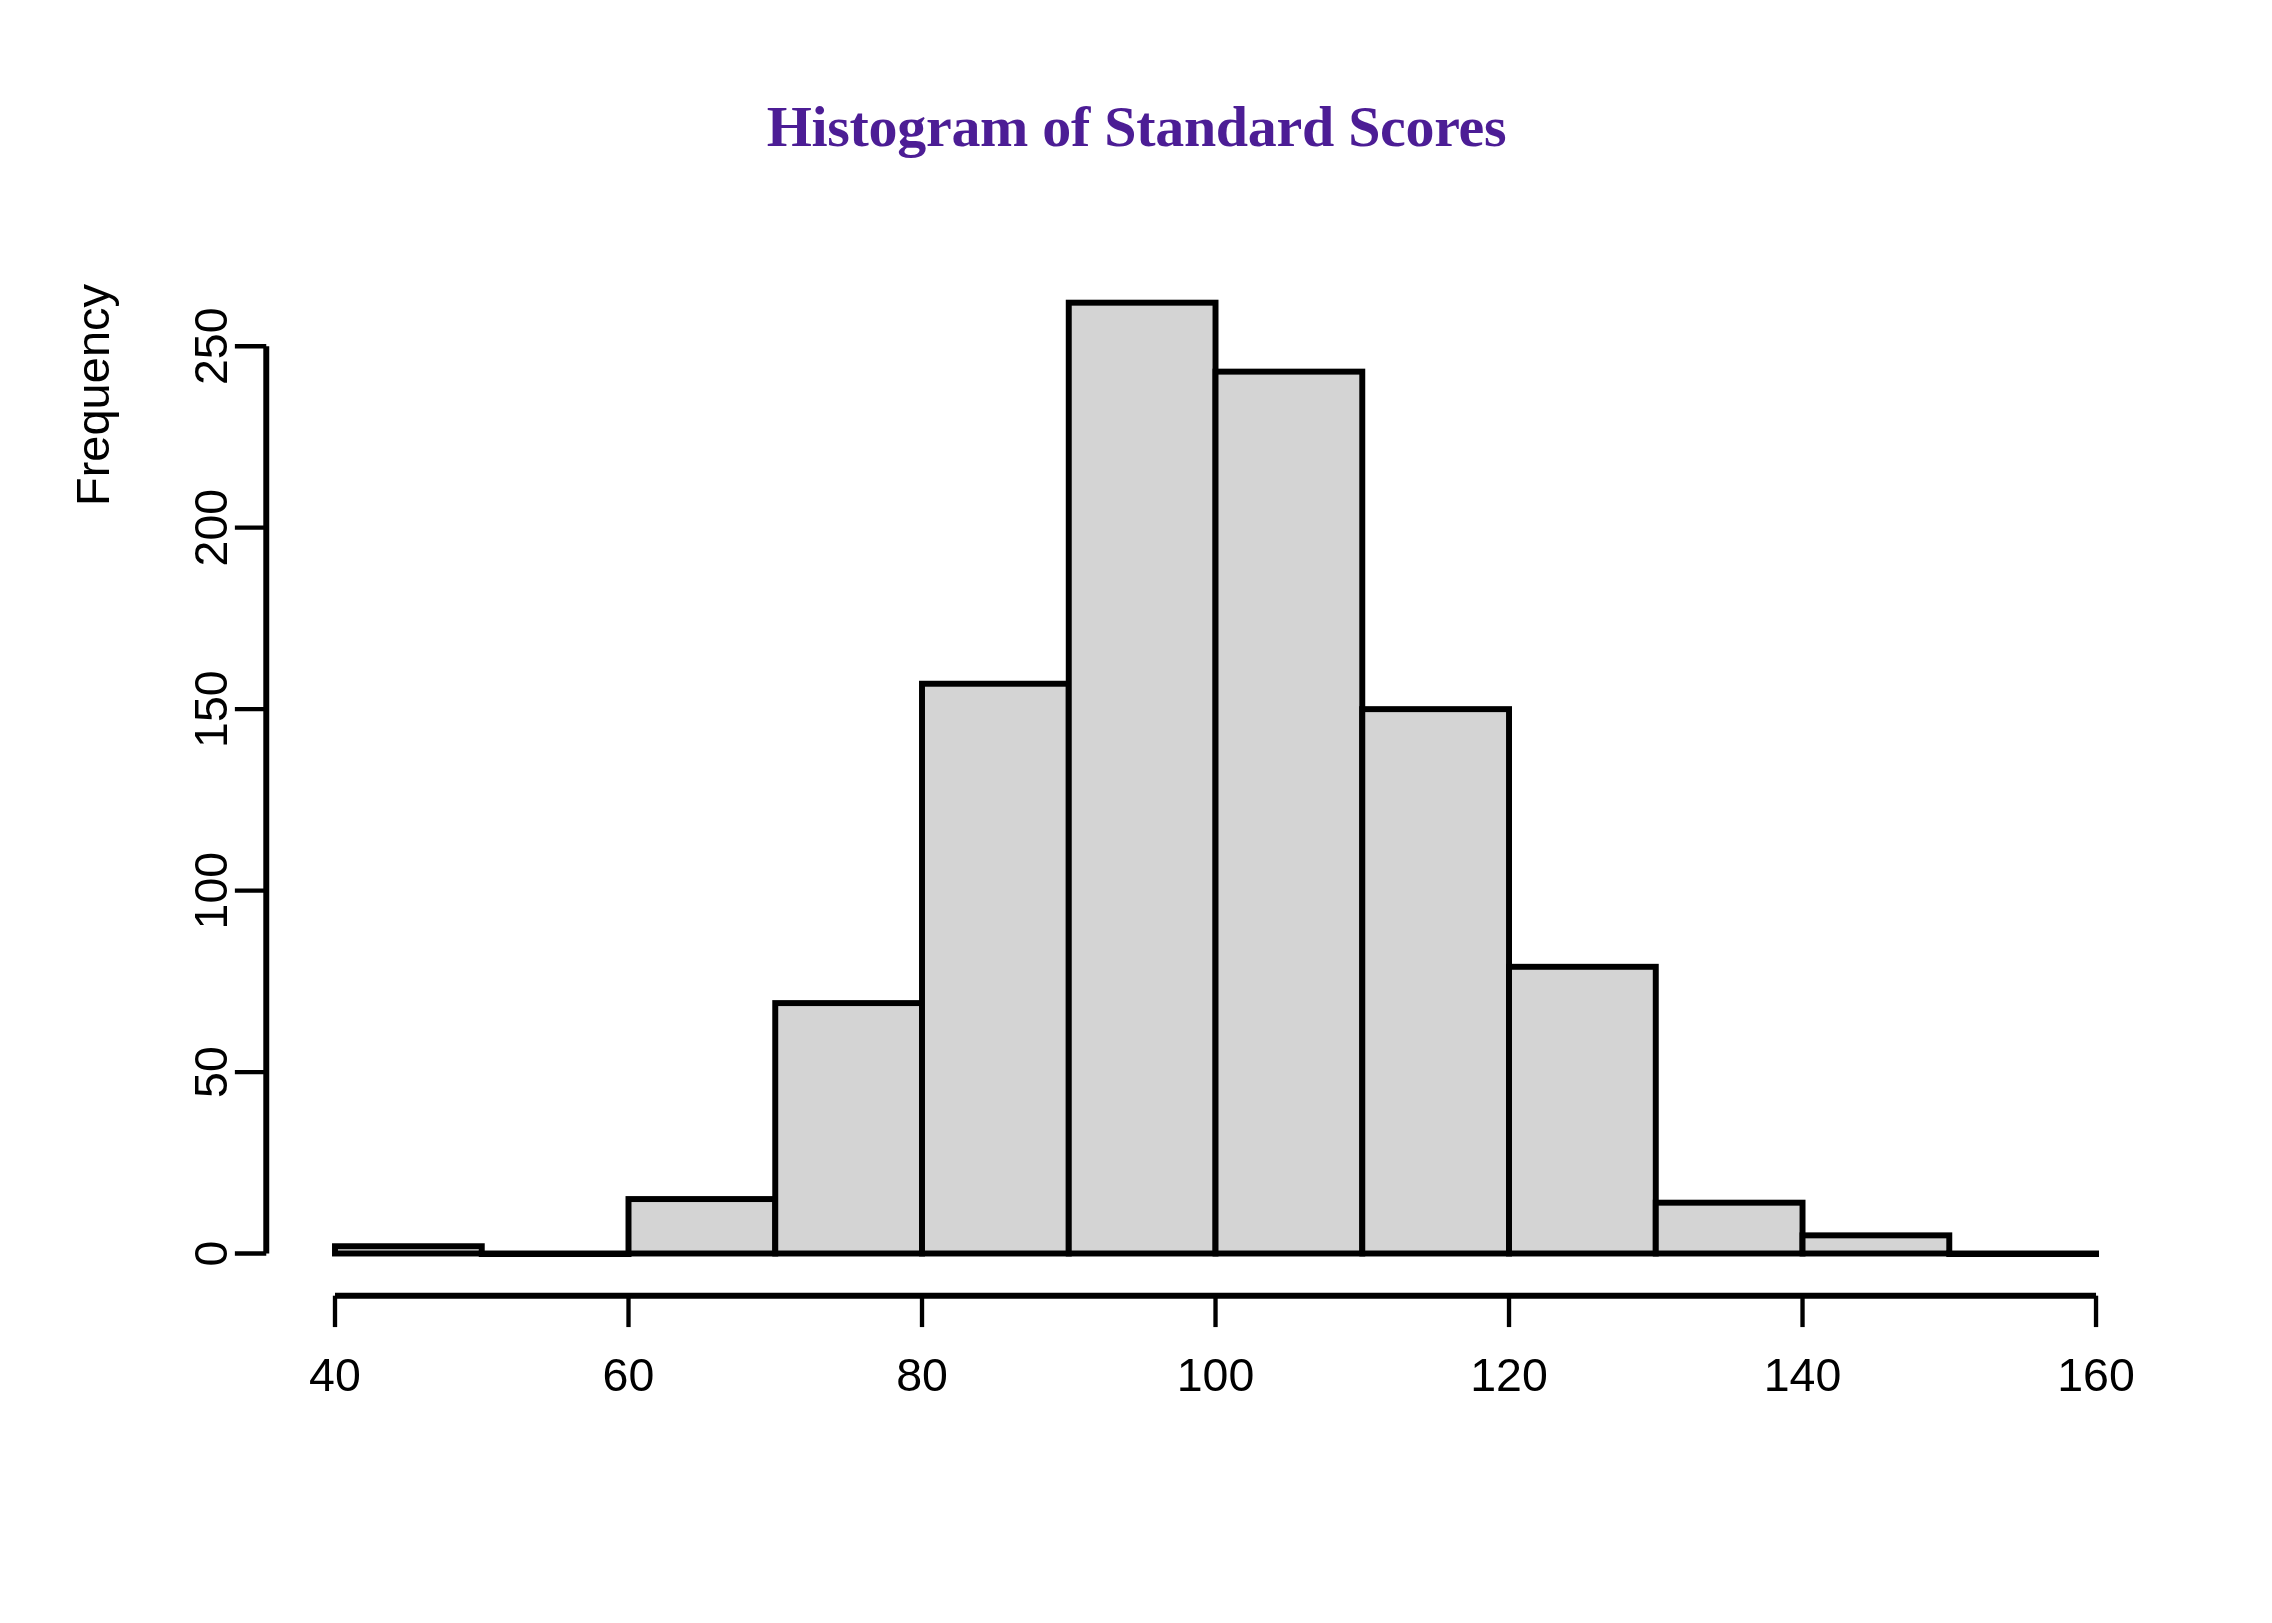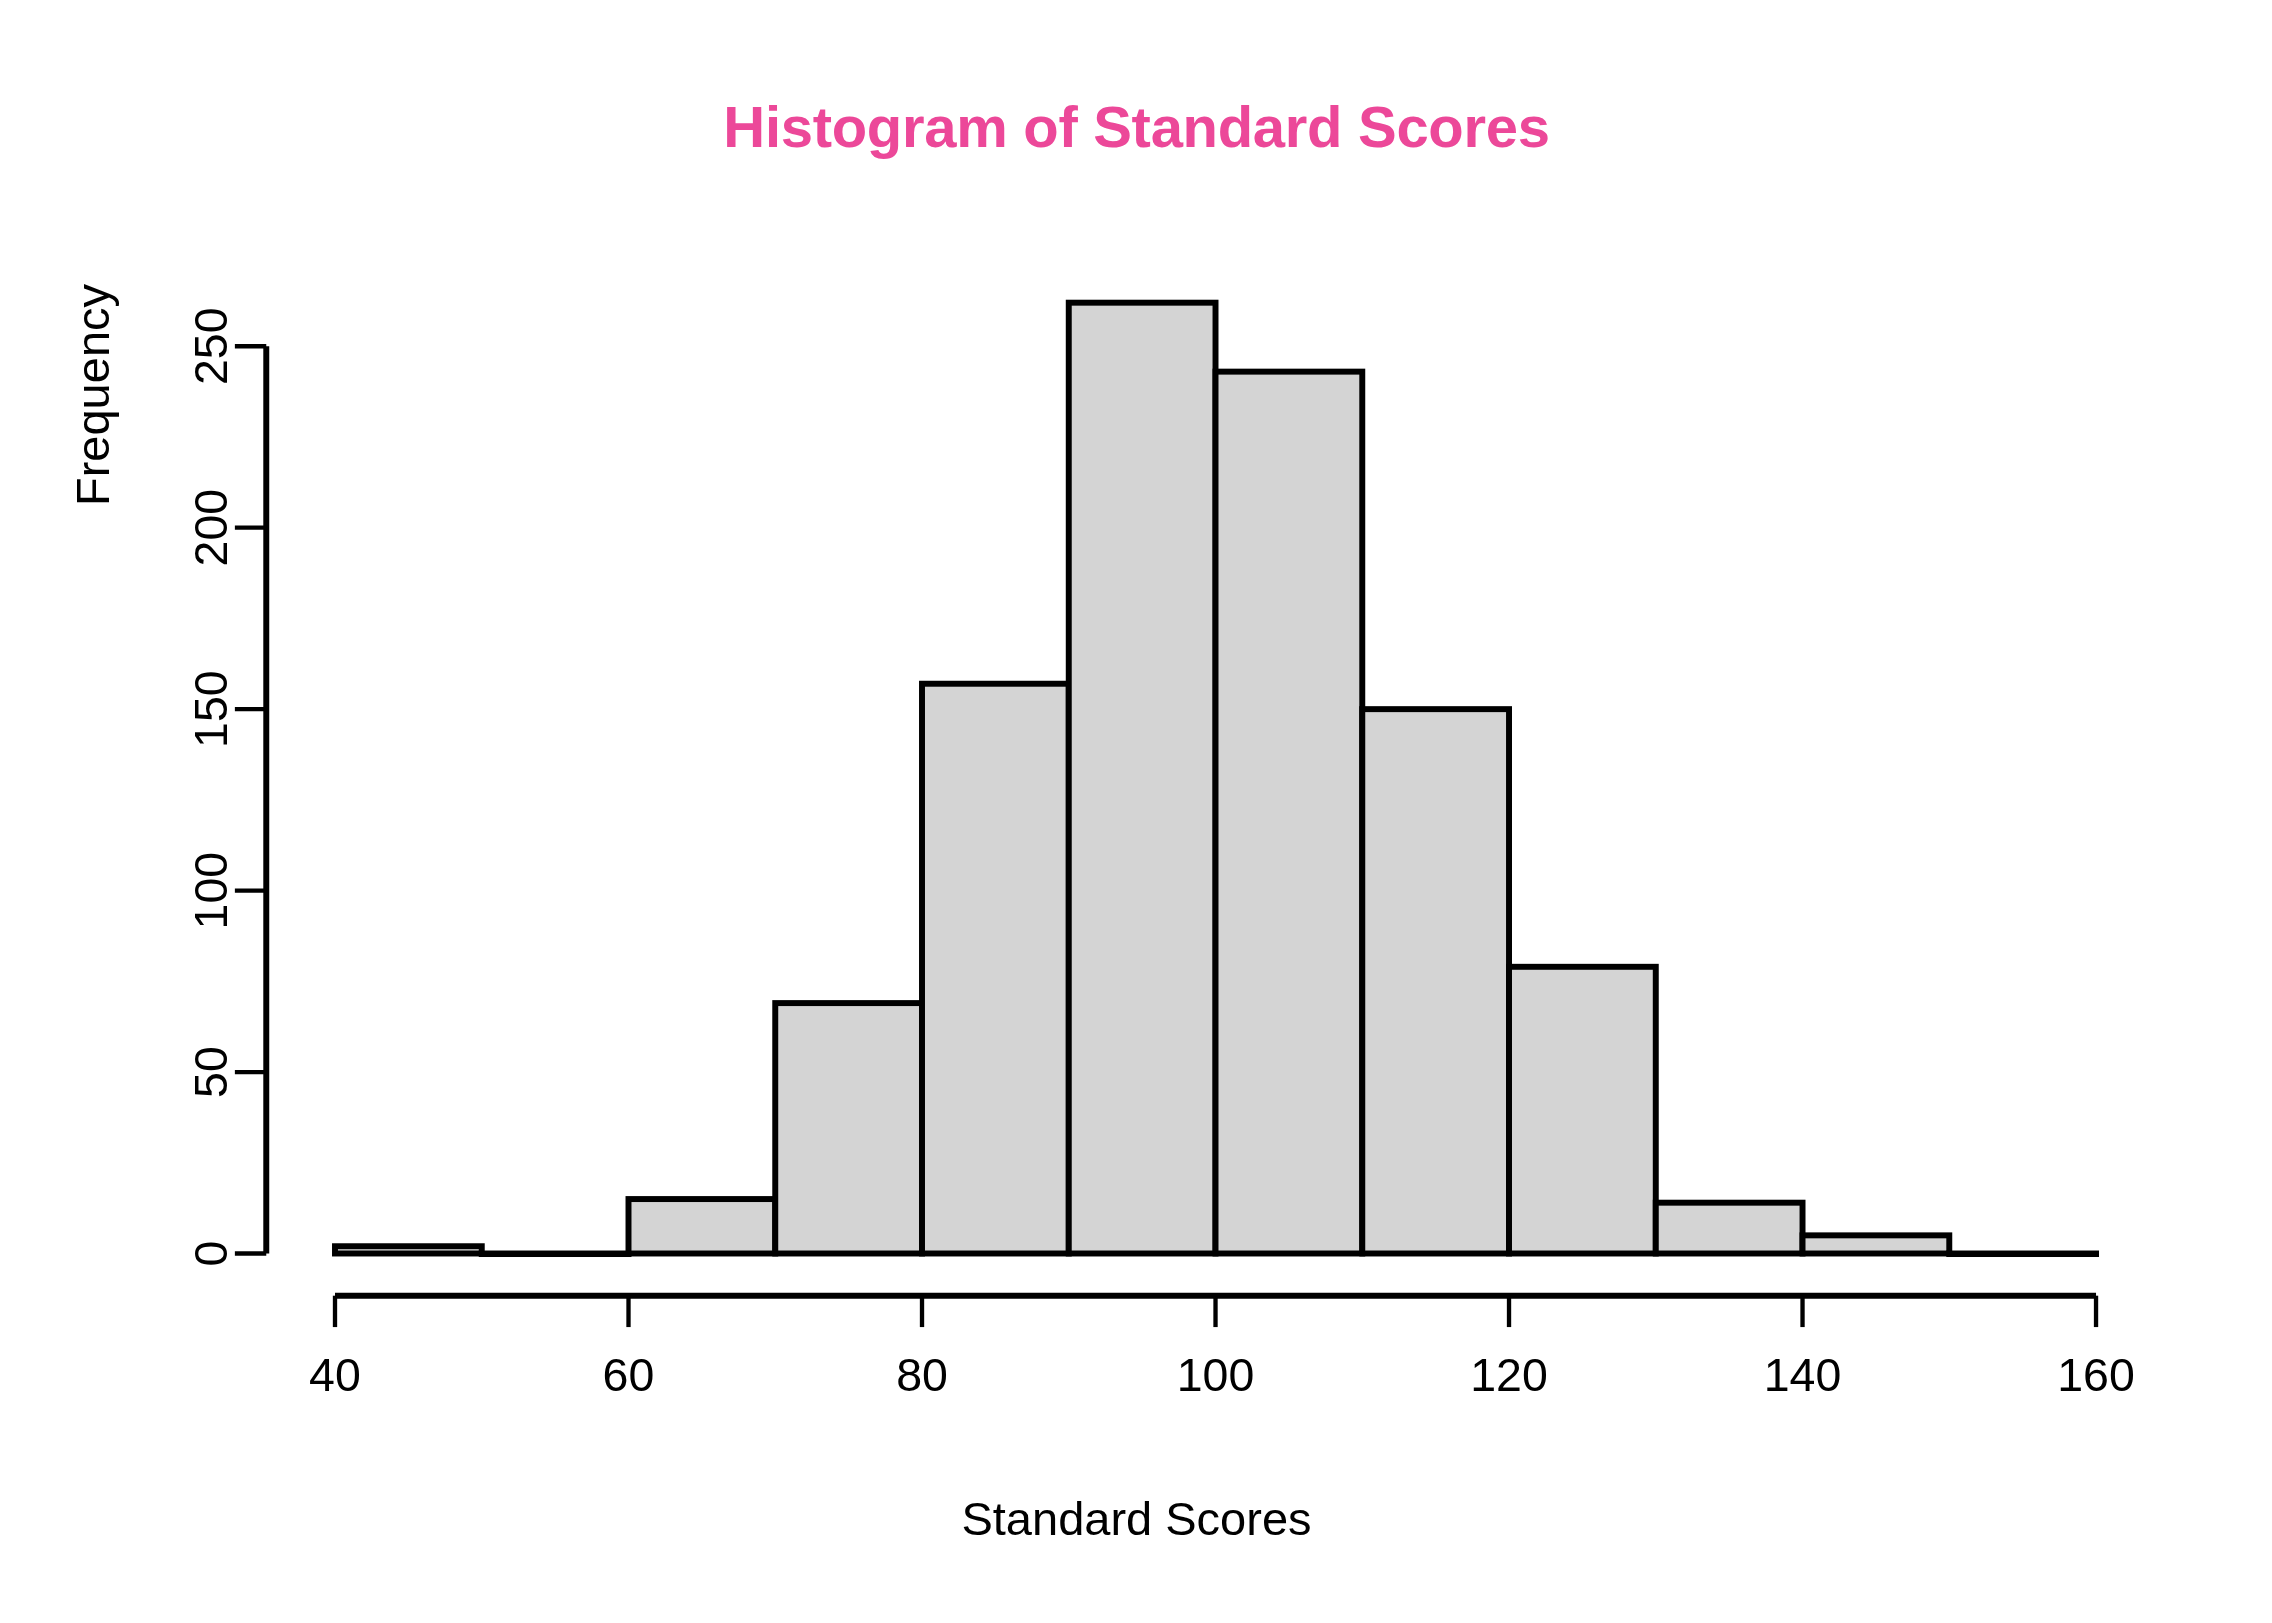--- a/index.html
+++ b/index.html
@@ -23,22 +23,22 @@
   
   #chart-title {
     position: absolute;
     left: 0;
     top: 93px;
     width: 2273px;
     text-align: center;
     font-size: 58px;
     font-weight: bold;
     letter-spacing: -0.3px;
-    font-family: Liberation Sans, sans-serif;
-    color: #ec4899;
+    font-family: Liberation Serif, serif;
+    color: #4c1d95;
     white-space: nowrap;
   }
   
   #xlabel {
     position: absolute;
     left: 0;
     top: 1491px;
     width: 2273px;
     text-align: center;
     font-size: 47px;
@@ -77,21 +77,20 @@
     fill: #000000;
   }
 </style>
 </head>
 <body>
 
 <div id="plot-root">
 
   <div id="chart-title">Histogram of Standard Scores</div>
 
-  <div id="xlabel">Standard Scores</div>
 
   <div id="ylabel">Frequency</div>
 
   <svg id="plot-svg" viewBox="0 0 4200 3000" preserveAspectRatio="none">
 
     <g id="bars-group">
         <rect class="bar-rect" x="619" y="2303.584" width="271.16666666666674" height="13.416000000000167" fill="#d4d4d4" stroke="#000000"></rect>
         <rect class="bar-rect" x="890.1666666666667" y="2317" width="271.16666666666674" height="1" fill="#d4d4d4" stroke="#000000"></rect>
         <rect class="bar-rect" x="1161.3333333333335" y="2216.38" width="271.1666666666665" height="100.61999999999989" fill="#d4d4d4" stroke="#000000"></rect>
         <rect class="bar-rect" x="1432.5" y="1854.1480000000001" width="271.16666666666674" height="462.85199999999986" fill="#d4d4d4" stroke="#000000"></rect>

